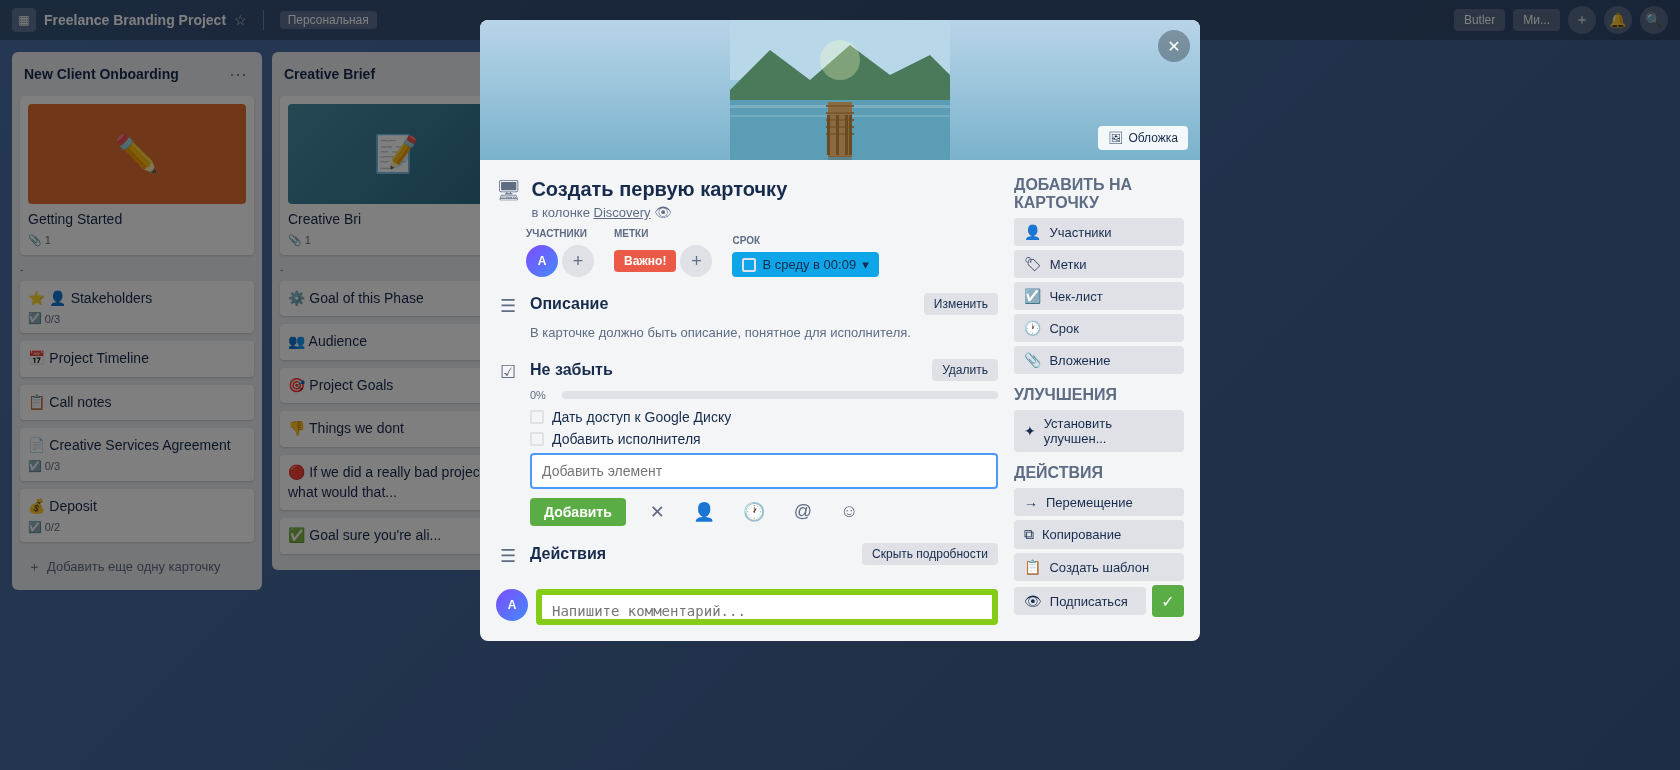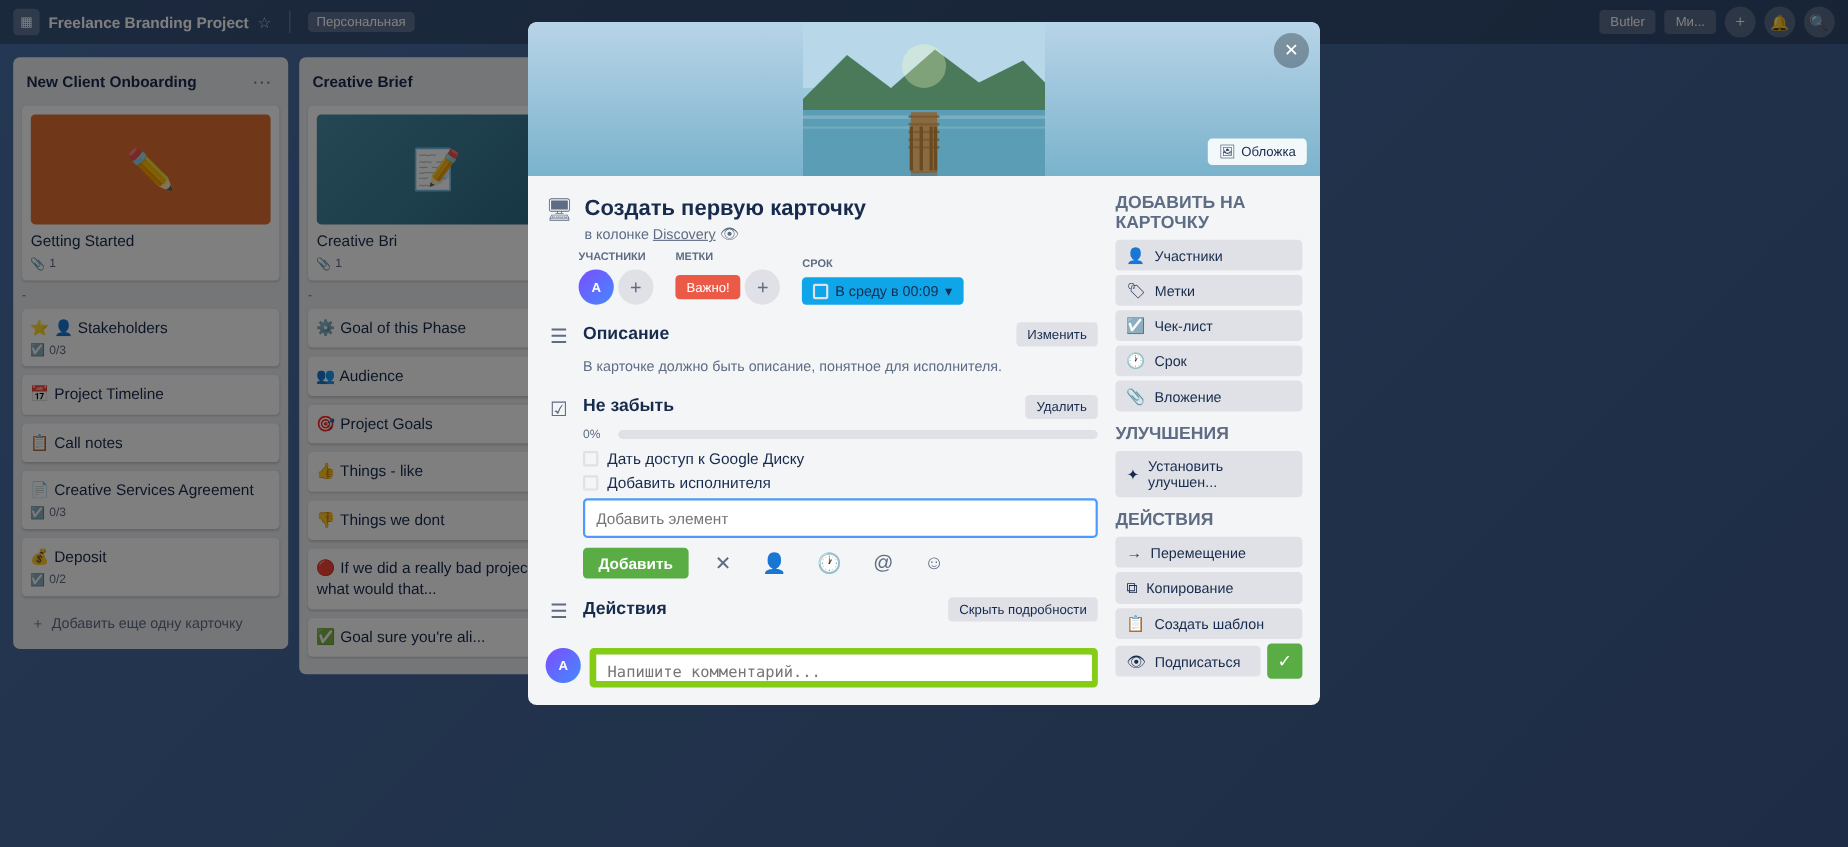--- a/index.html
+++ b/index.html
@@ -262,21 +262,21 @@
       background: #dfe1e6;
       border: none; cursor: pointer;
       display: flex; align-items: center; justify-content: center;
       font-size: 18px; color: #5e6c84;
     }
     .label-tag {
       background: #eb5a46;
       color: white;
       border-radius: 4px;
       padding: 4px 10px;
-      font-size: 12px; font-weight: 400;
+      font-size: 12px; font-weight: 700;
     }
     .due-date-btn {
       display: flex; align-items: center; gap: 6px;
       background: #0ea5e9;
       border: none; border-radius: 4px;
       padding: 5px 10px; font-size: 13px; color: #172b4d;
       cursor: pointer;
     }
     .checkbox-empty {
       width: 14px; height: 14px;
@@ -512,23 +512,20 @@
     <div class="card">
       <div class="card-title">⚙️ Goal of this Phase</div>
     </div>
     <div class="card">
       <div class="card-title">👥 Audience</div>
     </div>
     <div class="card">
       <div class="card-title">🎯 Project Goals</div>
     </div>
     <div class="card">
-      <div class="card-title">👍 Things - like</div>
-    </div>
-    <div class="card">
       <div class="card-title">👎 Things we dont</div>
     </div>
     <div class="card">
       <div class="card-title">🔴 If we did a really bad project, what would that...</div>
     </div>
     <div class="card">
       <div class="card-title">✅ Goal sure you're ali...</div>
     </div>
   </div>
 

